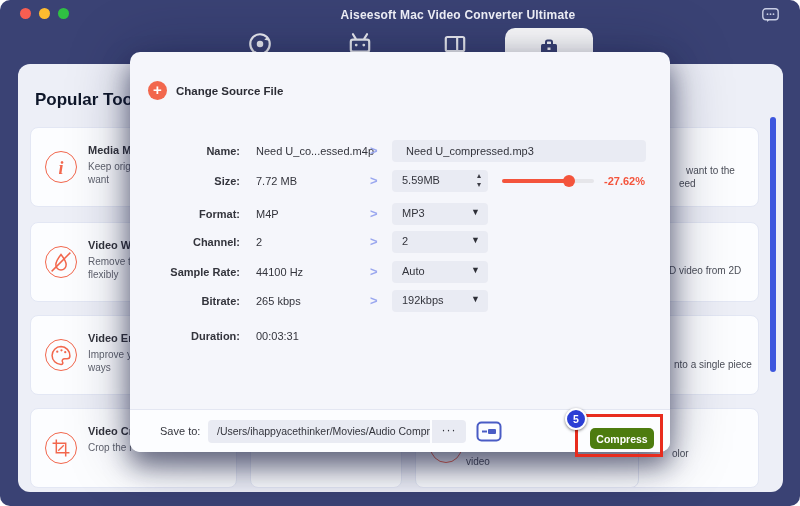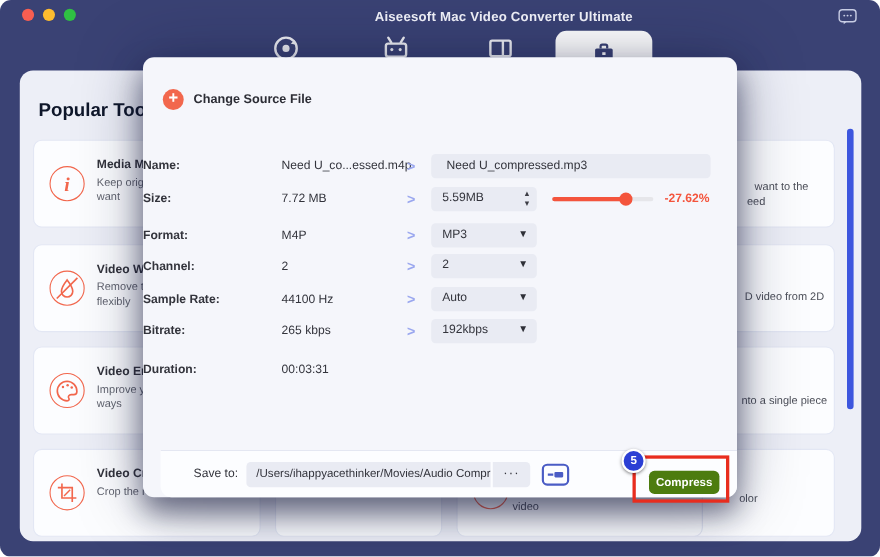--- a/index.html
+++ b/index.html
@@ -39,42 +39,42 @@
           box-shadow:0 14px 26px rgba(14,19,55,.55),0 3px 60px rgba(14,19,55,.35);}
   .dlg-header{position:absolute;left:0;top:0;right:0;height:22px;background:#474f8a;border-radius:10px 10px 0 0;}
   .dlg-close{position:absolute;left:16px;top:6px;width:10px;height:10px;border-radius:50%;background:#f4604e;}
   .dlg-title{position:absolute;left:0;right:0;top:0;height:22px;line-height:22px;text-align:center;
              color:#ffffff;font-size:11.5px;font-weight:bold;}
   .chg-plus{position:absolute;left:18px;top:29px;width:19px;height:19px;border-radius:50%;background:#f2674d;
             color:#fff;font-size:15px;line-height:18px;text-align:center;font-weight:bold;}
   .chg-label{position:absolute;left:46px;top:33px;font-size:11.5px;font-weight:bold;color:#2c2d35;}
 
   .frow{position:absolute;left:0;right:0;height:24px;}
-  .frow .lbl{position:absolute;left:0;top:5px;width:110px;text-align:left;font-size:11px;font-weight:bold;color:#33343c;}
+  .frow .lbl{position:absolute;left:0;top:5px;width:110px;text-align:right;font-size:11px;font-weight:bold;color:#33343c;}
   .frow .src{position:absolute;left:126px;top:5px;font-size:11px;color:#33343c;white-space:nowrap;}
   .frow .chev{position:absolute;left:240px;top:3px;font-size:13px;font-weight:bold;color:#9aa7ef;}
   .txt-input{position:absolute;left:262px;top:0;width:254px;height:22px;background:#e9ebf3;border:none;border-radius:4px;
              font-family:"Liberation Sans",sans-serif;font-size:11px;color:#33343c;padding:0 0 0 14px;box-sizing:border-box;}
   .stepper{position:absolute;left:262px;top:0;width:96px;height:22px;background:#e9ebf3;border-radius:4px;}
   .stepper .val{position:absolute;left:10px;top:4px;font-size:11px;color:#33343c;}
   .stepper .arrows{position:absolute;right:7px;top:1px;display:flex;flex-direction:column;line-height:9px;
                    font-size:8px;color:#3c3d45;cursor:default;}
   .selbox{position:absolute;left:262px;top:0;width:96px;height:22px;background:#e9ebf3;border-radius:4px;}
   .selbox .val{position:absolute;left:10px;top:4px;font-size:11px;color:#33343c;}
   .selbox .arrow{position:absolute;right:8px;top:4px;font-size:9px;color:#2e2f37;}
   .slider-track{position:absolute;left:372px;top:9px;width:92px;height:4px;background:#e6e6ea;border-radius:2px;}
   .slider-fill{position:absolute;left:0;top:0;height:4px;background:#f4543c;border-radius:2px;}
   .slider-handle{position:absolute;right:-6px;top:-4px;width:12px;height:12px;border-radius:50%;background:#f4543c;}
   .reduction{position:absolute;left:474px;top:5px;font-size:11px;font-weight:bold;color:#f4543c;}
   .preview-btn{position:absolute;left:238px;top:-1px;width:178px;height:24px;background:#ffffff;border:1px solid #4a5cc5;
                border-radius:5px;color:#4a5cc5;font-size:11px;font-weight:bold;text-align:center;line-height:22px;
                box-sizing:border-box;cursor:pointer;}
 
   .dlg-footer{position:absolute;left:0;bottom:0;right:0;height:42px;background:#fcfdff;border-top:1px solid #e4e7f2;
-              border-radius:0 0 10px 10px;margin-left:16px;}
+              border-radius:0 0 10px 10px;}
   .save-lbl{position:absolute;left:30px;top:15px;font-size:11px;color:#33343c;}
   .save-path{position:absolute;left:78px;top:10px;width:222px;height:23px;background:#e9ebf3;border-radius:4px 0 0 4px;
              font-size:10.5px;color:#33343c;line-height:23px;padding:0 6px 0 9px;box-sizing:border-box;white-space:nowrap;overflow:hidden;}
   .dots-btn{position:absolute;left:302px;top:10px;width:34px;height:23px;background:#e9ebf3;border-radius:0 4px 4px 0;
             text-align:center;line-height:21px;font-size:12px;color:#33343c;letter-spacing:1px;cursor:pointer;}
   .folder-btn{position:absolute;left:346px;top:11px;width:26px;height:21px;cursor:pointer;}
   .compress-btn{position:absolute;left:460px;top:376px;width:64px;height:21px;background:#4d7c0f;border:none;border-radius:5px;
                 color:#ffffff;font-size:10.5px;font-weight:bold;text-align:center;line-height:21px;cursor:pointer;
                 font-family:"Liberation Sans",sans-serif;}
   .annot-rect{position:absolute;left:445px;top:362px;width:82px;height:37px;border:3px solid #e82c1e;z-index:6;pointer-events:none;}
@@ -172,21 +172,21 @@
         <div>Crop the r</div>
         <div></div>
       </div>
     </div>
 
     <div class="tool-card tc-right" style="top:63px;">
       <div class="frag" style="left:125px;top:37px;">want to the</div>
       <div class="frag" style="left:118px;top:50px;">eed</div>
     </div>
     <div class="tool-card tc-right" style="top:158px;">
-      <div class="frag" style="left:116px;top:42px;">D video from 2D</div>
+      <div class="frag" style="left:108px;top:42px;">D video from 2D</div>
     </div>
     <div class="tool-card tc-right" style="top:251px;">
       <div class="frag" style="left:113px;top:43px;">nto a single piece</div>
     </div>
     <div class="tool-card tc-right" style="top:344px;">
       <div class="frag" style="left:111px;top:39px;">olor</div>
     </div>
 
     <div class="tool-card" style="left:232px;top:344px;width:150px;height:78px;"></div>
     <div class="tool-card" style="left:397px;top:344px;width:222px;height:78px;">

